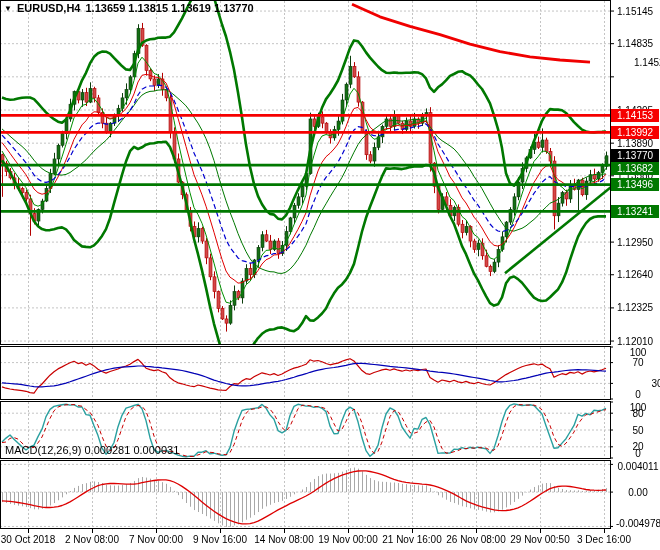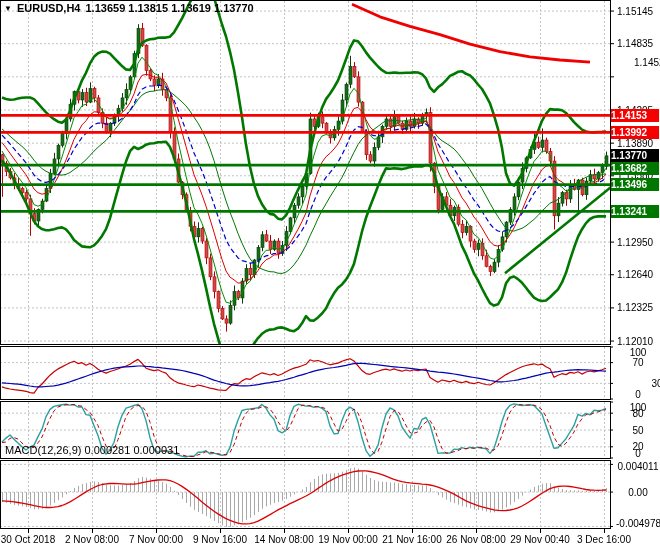--- a/index.html
+++ b/index.html
@@ -6,21 +6,21 @@
   #app{position:relative;width:660px;height:550px;background:#fff;overflow:hidden;
        font-family:"Liberation Sans",sans-serif;-webkit-font-smoothing:none;}
   #cv{position:absolute;left:0;top:0;}
   #title{position:absolute;left:4px;top:2px;font-size:11px;font-weight:700;color:#000;
          display:flex;align-items:center;gap:5px;white-space:nowrap;}
   #title .dd{font-size:8px;line-height:11px;}
   .ind-label{position:absolute;left:5px;font-size:11px;color:#000;white-space:pre;}
   .px-label{position:absolute;left:617px;width:43px;height:13px;line-height:13px;
             font-size:10px;color:#000;text-align:left;}
   .lvl-label{position:absolute;left:611px;width:48px;height:13px;line-height:13px;
-             font-size:10px;font-weight:700;color:#fff;text-align:left;}
+             font-size:10px;font-weight:400;color:#fff;text-align:center;}
   .t-label{position:absolute;top:534px;font-size:10px;color:#000;white-space:nowrap;
            transform:translateX(-50%);}
   .ind-tick{position:absolute;left:616px;width:44px;height:11px;line-height:11px;
             font-size:10px;color:#000;text-align:center;}
 </style>
 </head>
 <body>
 
 <div id="app">
   <svg id="cv" width="660" height="550">
@@ -660,16 +660,16 @@
     </div>
   <div id="timeAxis">
       <div class="t-label" style="left: 28px;">30 Oct 2018</div>
       <div class="t-label" style="left: 92px;">2 Nov 08:00</div>
       <div class="t-label" style="left: 156px;">7 Nov 00:00</div>
       <div class="t-label" style="left: 220px;">9 Nov 16:00</div>
       <div class="t-label" style="left: 284px;">14 Nov 08:00</div>
       <div class="t-label" style="left: 348px;">19 Nov 00:00</div>
       <div class="t-label" style="left: 412px;">21 Nov 16:00</div>
       <div class="t-label" style="left: 476px;">26 Nov 08:00</div>
-      <div class="t-label" style="left: 540px;">29 Nov 00:40</div>
+      <div class="t-label" style="left: 540px;">29 Nov 00:50</div>
       <div class="t-label" style="left: 604px;">3 Dec 16:00</div>
     </div>
 </div>
 
 </body></html>

